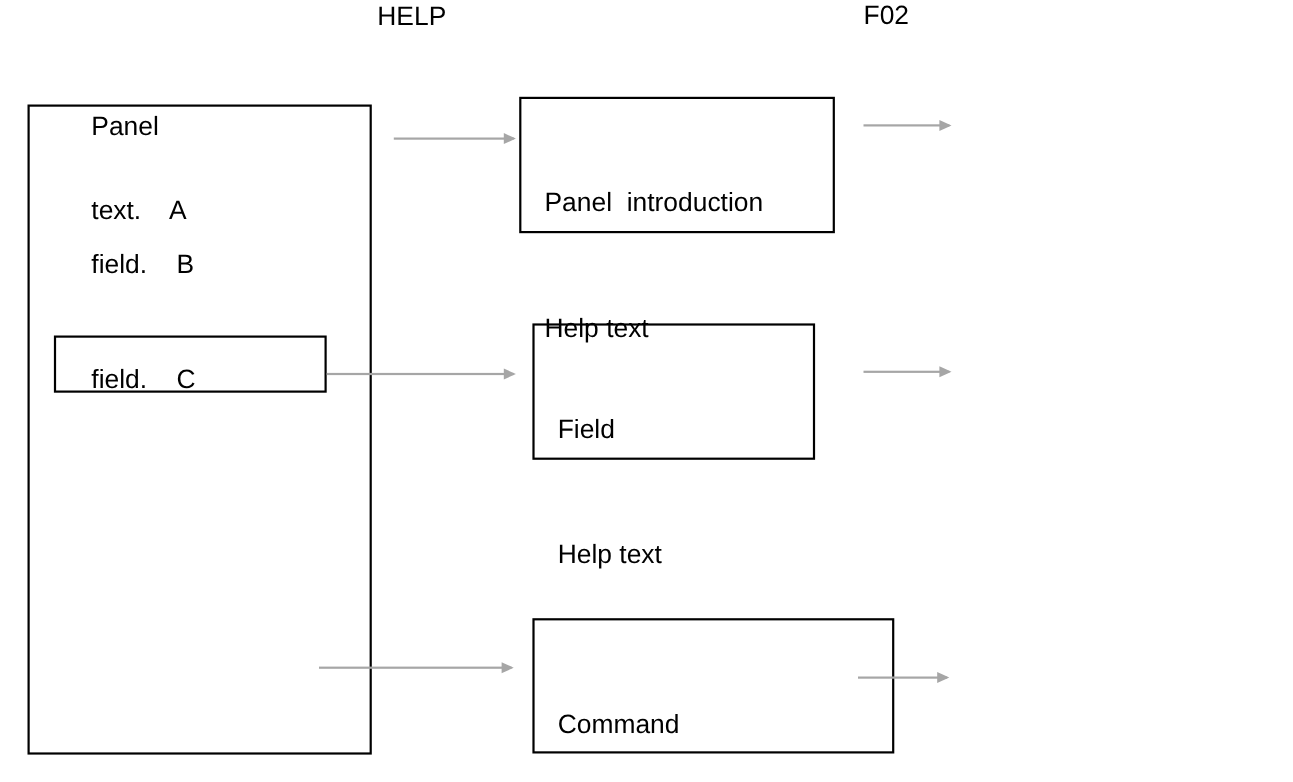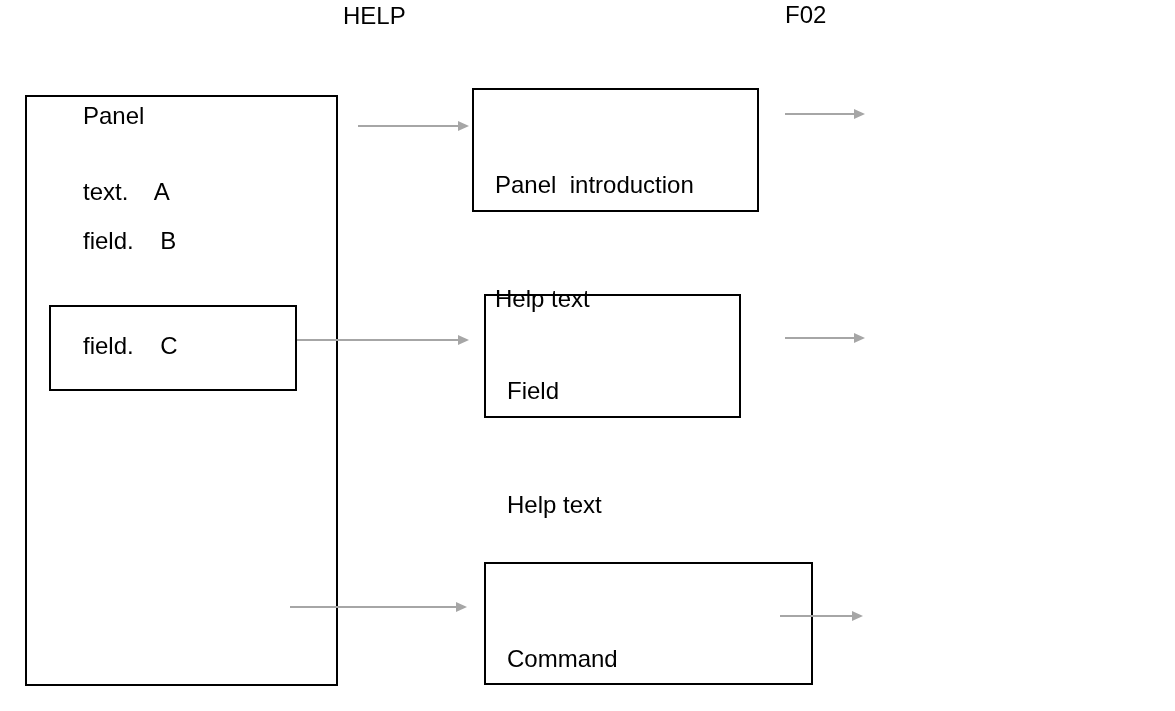--- a/index.html
+++ b/index.html
@@ -62,21 +62,21 @@
 <div class="canvas">
 
   <div class="title" style="left:343px; top:2px;">HELP</div>
   <div class="title" style="left:785px; top:1px;">F02</div>
 
   <div class="box" style="left:25px; top:95px; width:313px; height:591px;">
     <div class="txt" style="left:56px; top:7px;text-align:right;">Panel</div>
     <div class="txt" style="left:56px; top:83px;">text.    A</div>
     <div class="txt" style="left:56px; top:121px;margin-top:11px;">field.    B</div>
 
-    <div class="box" style="left:22px; top:208px; width:248px; height:86px;">
+    <div class="box" style="left:22px; top:208px; width:248px; height:52px;">
       <div class="txt" style="left:32px; top:27px;">field.    C</div>
     </div>
 
   </div>
 
   <div class="box" style="left:472px; top:88px; width:287px; height:124px;">
     <div class="boxlines">
       <div>Panel  introduction</div>
       <div>Help text</div>
     </div>

